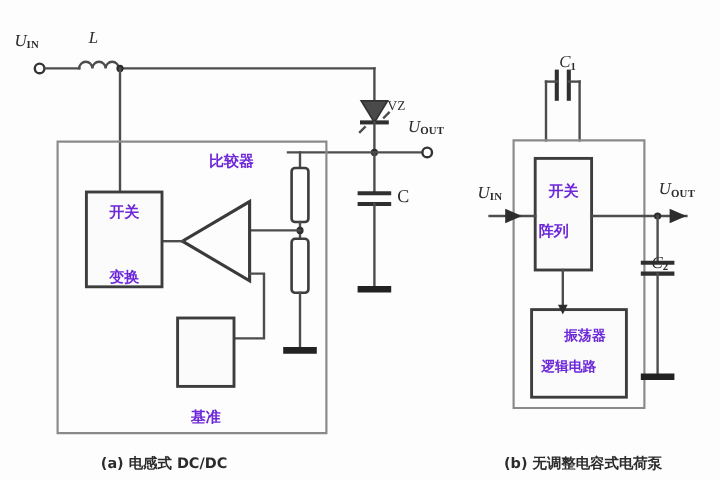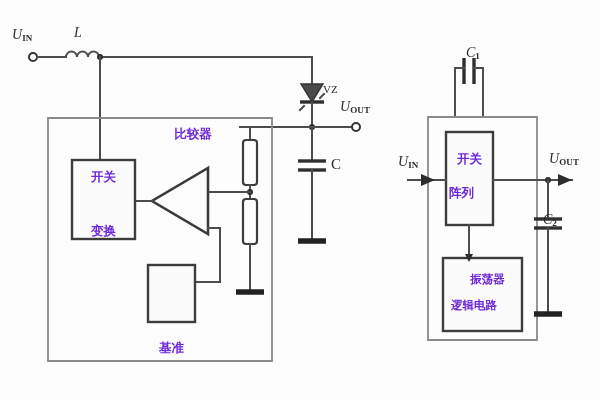--- a/index.html
+++ b/index.html
@@ -219,29 +219,31 @@
   <div class="lbl-cjk blk-text" style="left:76px; top:204px; width:55px;margin-top:20px;"><span>变换</span></div>
 
   <div class="lbl-cjk blk-text" style="left:140px; top:341px; width:63px;"><span>基准</span></div>
 
   <div class="lbl" style="left:323px; top:84px; font-size:11px;"><span>VZ</span></div>
 
   <div class="lbl italic-v" style="left:340px; top:100px;"><span>U</span><span class="sub">OUT</span></div>
 
   <div class="lbl cap-label" style="left:331px; top:157px; font-style:normal;"><span>C</span></div>
 
+  <div class="caption" style="left:84px; top:378px;"><span>(a) 电感式 DC/DC</span></div>
 
   <div class="lbl italic-v" style="left:466px; top:46px;"><span>C</span><span class="sub">1</span></div>
 
   <div class="lbl italic-v" style="left:398px; top:155px;"><span>U</span><span class="sub">IN</span></div>
 
   <div class="lbl italic-v" style="left:549px; top:152px;"><span>U</span><span class="sub">OUT</span></div>
 
   <div class="lbl-cjk blk-text" style="left:447px; top:152px; width:45px;"><span>开关</span></div>
   <div class="lbl-cjk blk-text" style="left:447px; top:186px; width:29px;"><span>阵列</span></div>
 
   <div class="lbl-cjk blk-text-sm" style="left:444px; top:273px; width:87px;"><span>振荡器</span></div>
   <div class="lbl-cjk blk-text-sm" style="left:444px; top:299px; width:60px;"><span>逻辑电路</span></div>
 
   <div class="lbl italic-v" style="left:543px; top:213px;"><span>C</span><span class="sub">2</span></div>
 
+  <div class="caption" style="left:420px; top:378px;"><span>(b) 无调整电容式电荷泵</span></div>
 
 </div>
 
 </body></html>

